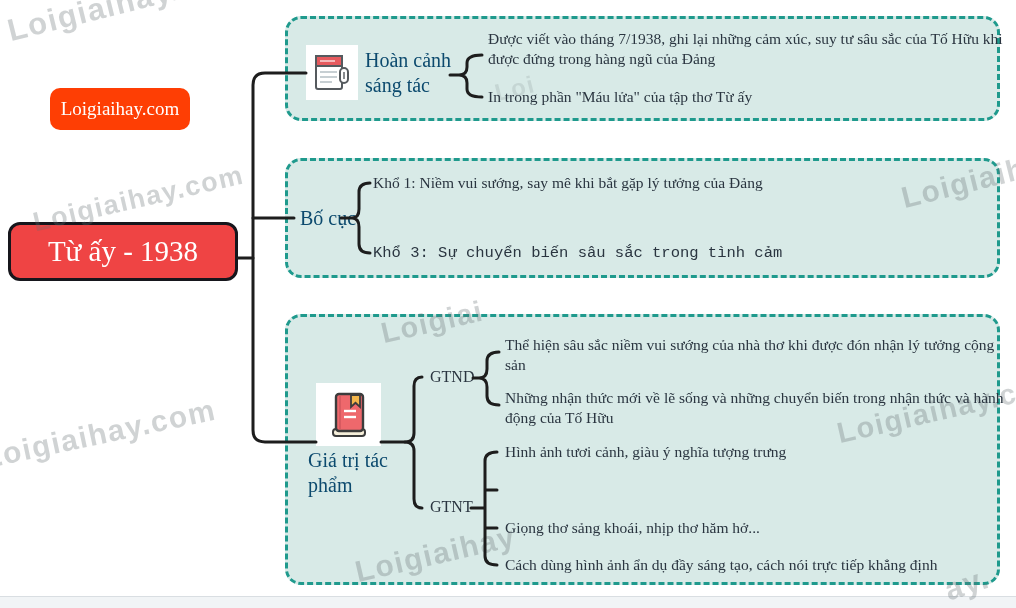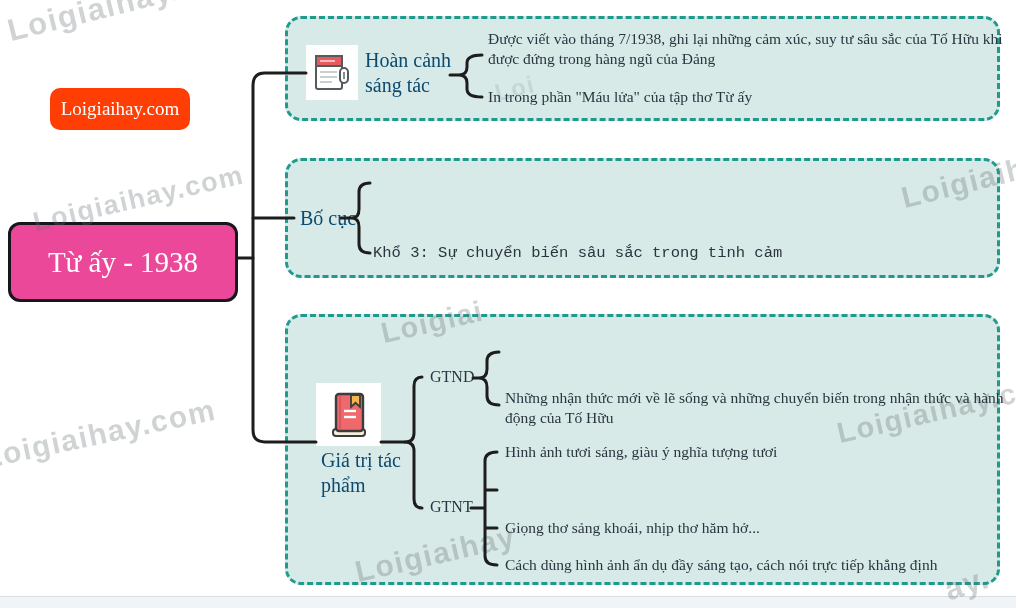--- a/index.html
+++ b/index.html
@@ -15,21 +15,21 @@
   .wm4{left:378px;top:318px;font-size:29px;transform:rotate(-13deg);}
   .wm5{left:-20px;top:442px;font-size:30px;transform:rotate(-12deg);}
   .wm6{left:352px;top:556px;font-size:30px;transform:rotate(-13deg);}
   .wm7{left:834px;top:418px;font-size:29px;transform:rotate(-13deg);}
   .wm8{left:940px;top:574px;font-size:31px;transform:rotate(-18deg);}
   
   .connectors{position:absolute;left:0;top:0;z-index:5;pointer-events:none;}
   
   .badge{position:absolute;z-index:3;left:50px;top:88px;width:140px;height:42px;background:#fe3e04;
          border-radius:10px;color:#ffffff;font-size:19px;display:flex;align-items:center;justify-content:center;}
-  .root-node{position:absolute;z-index:3;left:8px;top:222px;width:230px;height:80px;background:#ec4899;
+  .root-node{position:absolute;z-index:3;left:8px;top:222px;width:230px;height:59px;background:#ef4444;
              border:3px solid #16161c;border-radius:12px;color:#ffffff;font-size:29px;
              display:flex;align-items:center;justify-content:center;box-sizing:border-box;}
   
   .branch-box{position:absolute;background:#d8eae7;border:3px dashed #1f9a8d;border-radius:16px;box-sizing:border-box;}
   .box1{left:285px;top:16px;width:715px;height:105px;}
   .box2{left:285px;top:158px;width:715px;height:120px;}
   .box3{left:285px;top:314px;width:715px;height:271px;}
   .bb{position:absolute;z-index:5;}
   .node-label{font-size:20px;line-height:25px;color:#0c4a6e;}
   .item{font-size:15.5px;line-height:20px;color:#2a3540;}
@@ -74,39 +74,41 @@
         <line x1="34" y1="22" x2="34" y2="29" stroke="#555a5e" stroke-width="1.4"></line>
       </svg>
     </div>
     <div class="bb node-label" style="left:77px;top:29px;width:92px;">Hoàn cảnh sáng tác</div>
     <div class="bb item" style="left:200px;top:10px;width:535px;">Được viết vào tháng 7/1938, ghi lại những cảm xúc, suy tư sâu sắc của Tố Hữu khi được đứng trong hàng ngũ của Đảng</div>
     <div class="bb item" style="left:200px;top:68px;width:500px;">In trong phần "Máu lửa" của tập thơ Từ ấy</div>
   </div>
 
   <div class="branch-box box2">
     <div class="bb node-label" style="left:12px;top:45px;">Bố cục</div>
+    <div class="bb item" style="left:85px;top:12px;width:610px;">Khổ 1: Niềm vui sướng, say mê khi bắt gặp lý tưởng của Đảng</div>
     <div class="bb item" style="left:85px;top:82px;width:610px;font-family:Liberation Mono, monospace;">Khổ 3: Sự chuyển biến sâu sắc trong tình cảm</div>
   </div>
 
   <div class="branch-box box3">
     <div class="bb icon-tile" style="left:28px;top:66px;width:65px;height:63px;">
       <svg width="52" height="52" viewBox="0 0 52 52">
         <rect x="10" y="40" width="32" height="7" rx="3" fill="#f6efda" stroke="#3c3c3c" stroke-width="2"></rect>
         <rect x="13" y="5" width="27" height="37" rx="3" fill="#ee686c" stroke="#3c3c3c" stroke-width="2.4"></rect>
         <line x1="17" y1="7" x2="17" y2="40" stroke="#d85a60" stroke-width="2"></line>
         <path d="M 28 6 h 9 v 12 l -4.5 -4.2 l -4.5 4.2 z" fill="#f3b64b" stroke="#3c3c3c" stroke-width="1.8"></path>
         <line x1="21" y1="22" x2="33" y2="22" stroke="#ffffff" stroke-width="2.4"></line>
         <line x1="21" y1="28" x2="33" y2="28" stroke="#ffffff" stroke-width="2.4"></line>
       </svg>
     </div>
-    <div class="bb node-label" style="left:20px;top:131px;width:95px;margin-left:13px;">Giá trị tác phẩm</div>
+    <div class="bb node-label" style="left:20px;top:131px;width:95px;">Giá trị tác phẩm</div>
     <div class="bb sub-label" style="left:142px;top:51px;">GTND</div>
     <div class="bb sub-label" style="left:142px;top:181px;">GTNT</div>
+    <div class="bb item" style="left:217px;top:18px;width:495px;">Thể hiện sâu sắc niềm vui sướng của nhà thơ khi được đón nhận lý tưởng cộng sản</div>
     <div class="bb item" style="left:217px;top:71px;width:505px;">Những nhận thức mới về lẽ sống và những chuyển biến trong nhận thức và hành động của Tố Hữu</div>
-    <div class="bb item" style="left:217px;top:125px;width:480px;">Hình ảnh tươi sáng, giàu ý nghĩa tượng tươi</div>
+    <div class="bb item" style="left:217px;top:125px;width:480px;">Hình ảnh tươi cảnh, giàu ý nghĩa tượng trưng</div>
     <div class="bb item" style="left:217px;top:238px;width:500px;">Cách dùng hình ảnh ẩn dụ đầy sáng tạo, cách nói trực tiếp khẳng định</div>
     <div class="bb item" style="left:217px;top:201px;width:480px;">Giọng thơ sảng khoái, nhịp thơ hăm hở...</div>
   </div>
 
   <svg class="connectors" width="1016" height="608" viewBox="0 0 1016 608">
     <g fill="none" stroke="#1d1d1d" stroke-width="3" stroke-linecap="round" stroke-linejoin="round">
 
       <path d="M 306 73 H 265 Q 253 73 253 85 V 430 Q 253 442 265 442 H 316"></path>
 
       <path d="M 238 258 H 253"></path>

